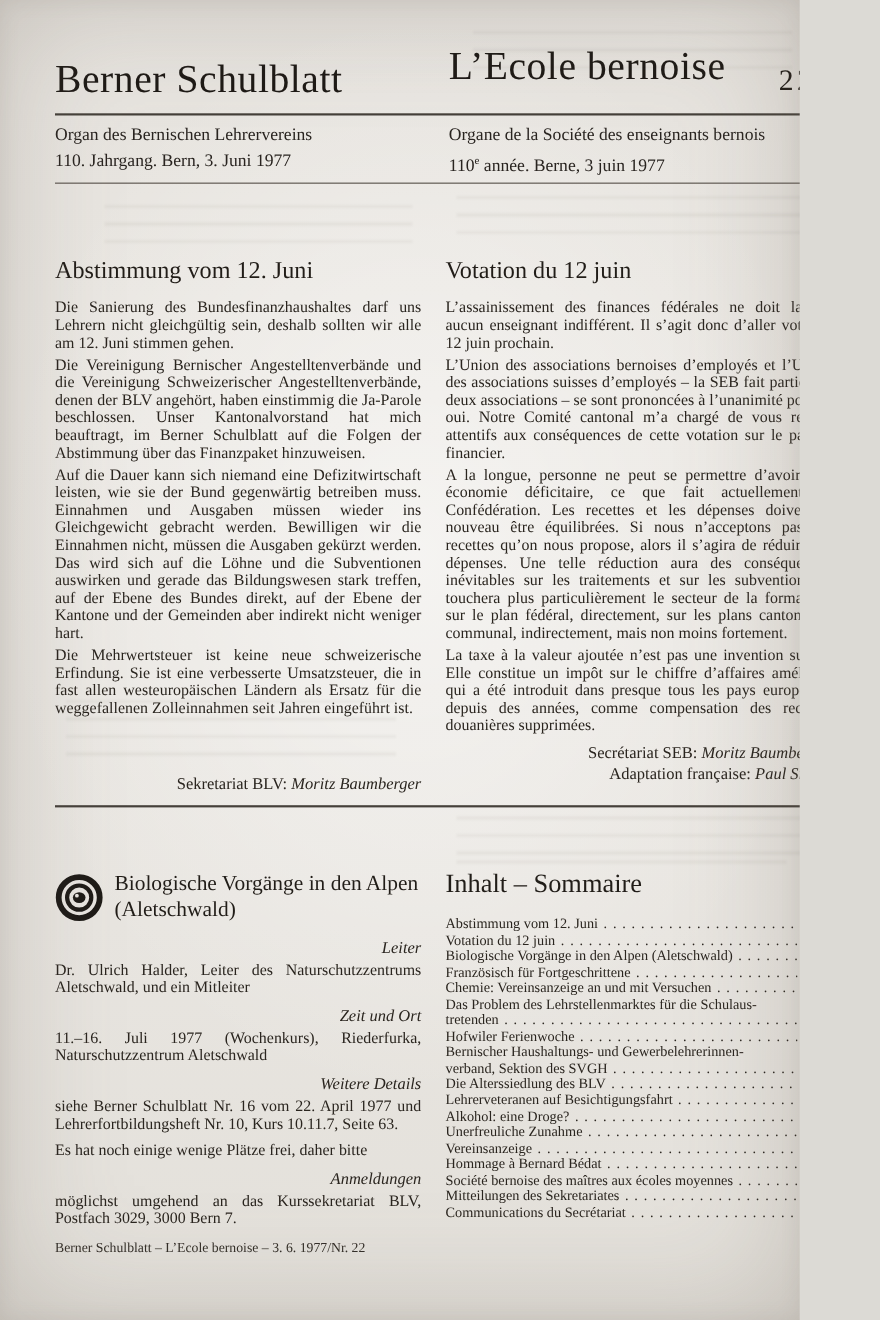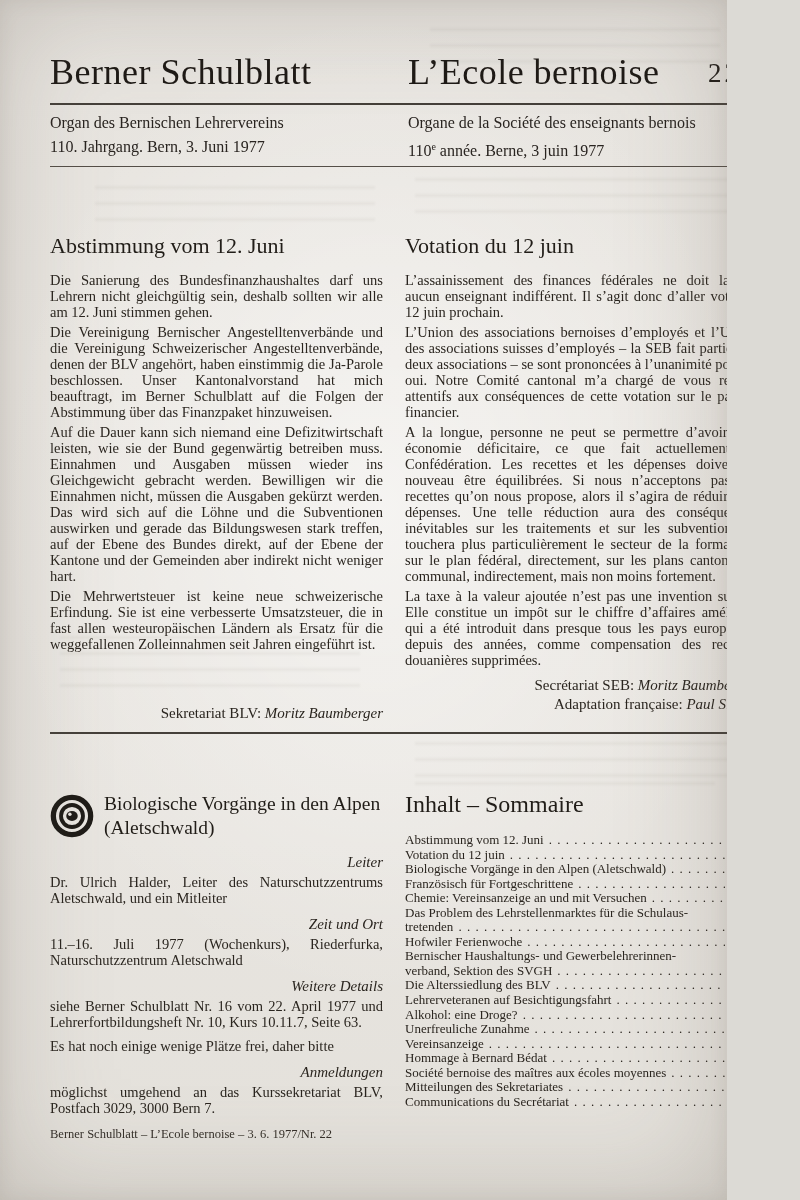--- a/index.html
+++ b/index.html
@@ -56,21 +56,21 @@
 <div id="page">
 
   <div class="smudge abs" style="left:430px;top:28px;width:290px;height:38px;"></div>
   <div class="smudge abs" style="left:95px;top:186px;width:280px;height:42px;"></div>
   <div class="smudge abs" style="left:415px;top:178px;width:325px;height:48px;"></div>
   <div class="smudge abs" style="left:60px;top:636px;width:300px;height:52px;"></div>
   <div class="smudge abs" style="left:415px;top:742px;width:330px;height:44px;"></div>
   <div class="smudge abs" style="left:415px;top:782px;width:300px;height:16px;"></div>
 
   <div class="abs mast-title" style="left:50px;top:52px;">Berner Schulblatt</div>
-  <div class="abs mast-title" style="left:408px;top:52px;">L’Ecole bernoise</div>
+  <div class="abs mast-title" style="left:408px;top:40px;">L’Ecole bernoise</div>
   <div class="abs issue-no" style="left:708px;top:58px;">22</div>
 
   <div class="abs rule" style="left:50px;top:103px;width:706px;height:2px;"></div>
 
   <div class="abs sub" style="left:50px;top:111px;width:340px;">
     <div>Organ des Bernischen Lehrervereins</div>
     <div>110. Jahrgang. Bern, 3. Juni 1977</div>
   </div>
   <div class="abs sub" style="left:408px;top:111px;width:350px;">
     <div>Organe de la Société des enseignants bernois</div>

